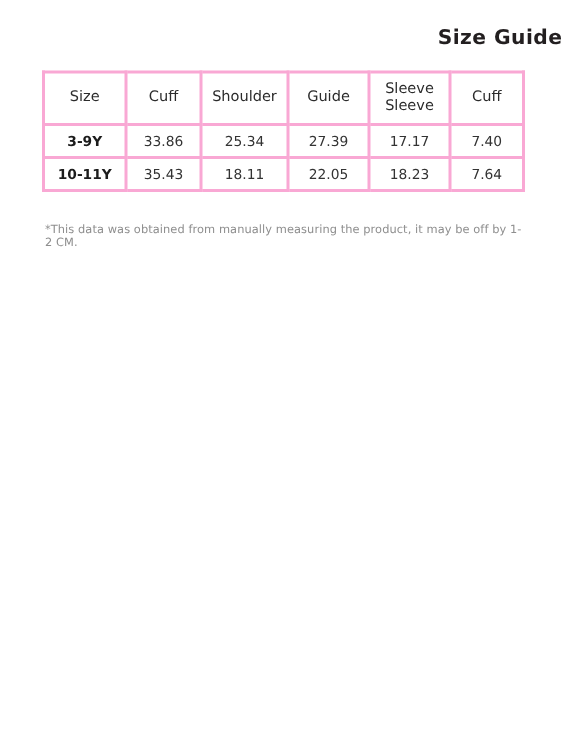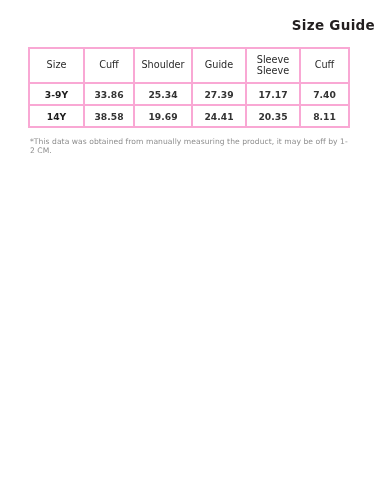--- a/index.html
+++ b/index.html
@@ -58,39 +58,39 @@
     font-weight: normal;
     color: #2b2b2b;
     line-height: 1.12;
     padding: 3px 1px;
   }
 
   table.size-table tbody td {
     height: 18px;
     font-size: 9.2px;
     color: #333333;
-    font-weight: bold;
+    font-weight: normal;
     padding: 1px 1px;
   }
 
   table.size-table tbody td.size-cell {
     font-weight: bold;
     color: #1c1c1c;
     font-size: 9.2px;
   }
 
   .col-size    { width: 55px; }
   .col-bust    { width: 50px; }
   .col-shoulder{ width: 58px; }
   .col-length  { width: 54px; }
   .col-sleeve  { width: 54px; }
   .col-cuff    { width: 49px; }
 
   .footnote {
-    margin: 9px 27px 0 30px;
+    margin: 20px 27px 0 30px;
     font-size: 7.6px;
     color: #8e8e8e;
     line-height: 1.25;
     text-align: left;
     letter-spacing: 0.05px;
   }
 </style>
 </head>
 <body>
 
@@ -121,26 +121,26 @@
       <tbody>
         <tr>
           <td class="size-cell">3-9Y</td>
           <td>33.86</td>
           <td>25.34</td>
           <td>27.39</td>
           <td>17.17</td>
           <td>7.40</td>
         </tr>
         <tr>
-          <td class="size-cell">14Y</td>
-          <td>38.58</td>
-          <td>19.69</td>
-          <td>24.41</td>
-          <td>20.35</td>
-          <td>8.11</td>
+          <td class="size-cell">10-11Y</td>
+          <td>35.43</td>
+          <td>18.11</td>
+          <td>22.05</td>
+          <td>18.23</td>
+          <td>7.64</td>
         </tr>
       </tbody>
     </table>
   </div>
 
   <p class="footnote">*This data was obtained from manually measuring the product, it may be off by 1-2 CM.</p>
 
 </div>
 
 </body></html>

